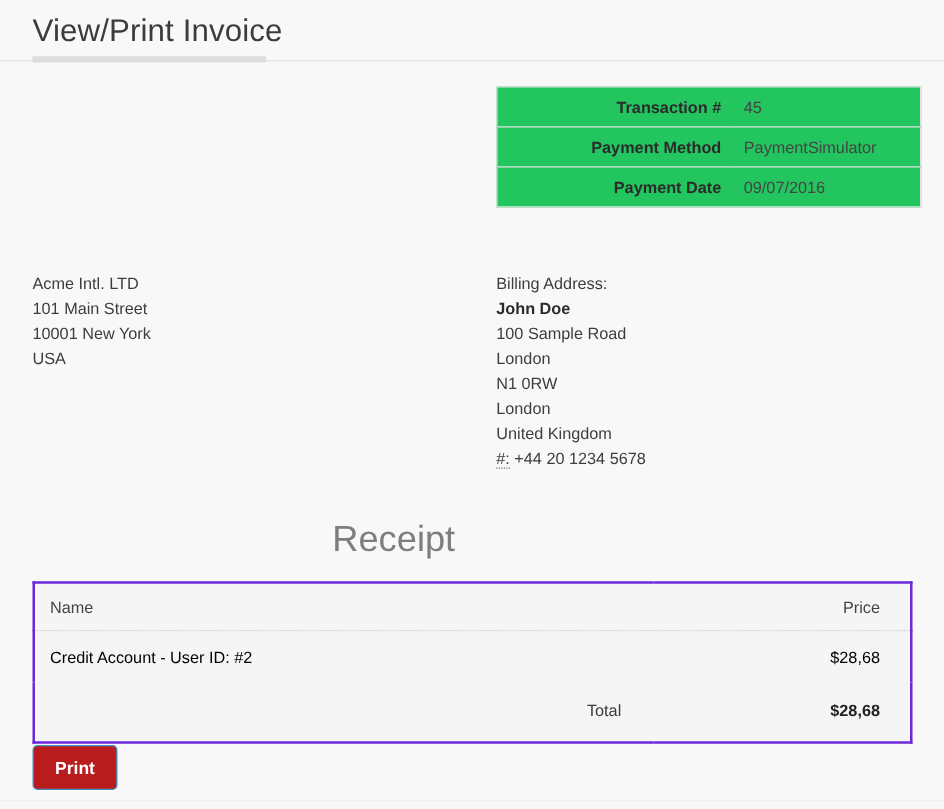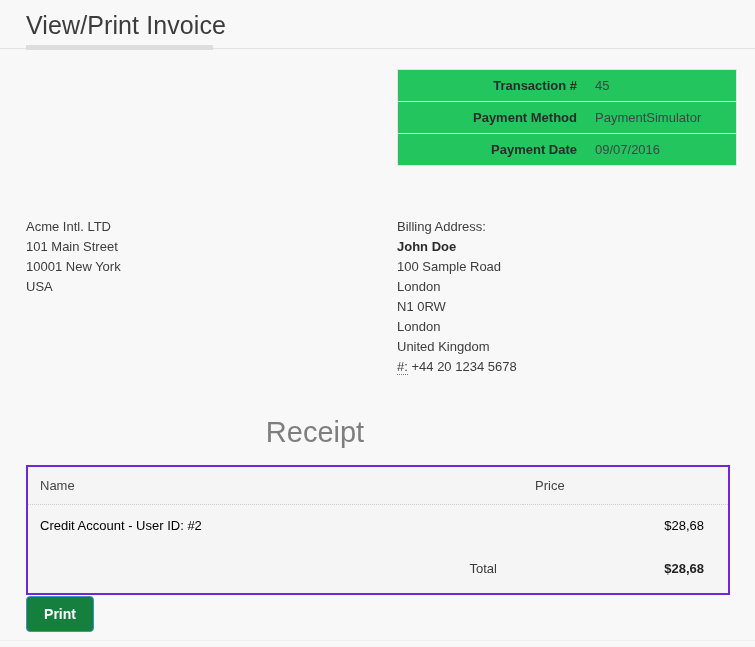--- a/index.html
+++ b/index.html
@@ -148,21 +148,21 @@
     font-size: 13px;
   }
   .receipt-table th {
     font-weight: normal;
     color: #444444;
     padding: 10px 10px 10px 12px;
     border-bottom: 1px dotted #cdcdcd;
     line-height: 17px;
   }
   .receipt-table th.col-name { text-align: left; }
-  .receipt-table th.col-price { text-align: left; padding-right: 24px; }
+  .receipt-table th.col-price { text-align: right; padding-right: 24px; }
 
   .receipt-table td {
     color: #000000;
     padding: 12px 10px 12px 12px;
     line-height: 17px;
     border: none;
   }
   .receipt-table td.cell-name { text-align: left; }
   .receipt-table td.cell-price { text-align: right; padding-right: 24px; white-space: nowrap; }
   .receipt-table tr.total-row td {
@@ -182,21 +182,21 @@
     white-space: nowrap;
   }
 
   
   .print-button {
     position: absolute;
     left: 26px;
     top: 596px;
     min-width: 68px;
     padding: 8px 16px;
-    background: #15803d;
+    background: #b91c1c;
     border: 1px solid #3f91c6;
     border-radius: 4px;
     color: #ffffff;
     font-family: "Liberation Sans", sans-serif;
     font-size: 14px;
     font-weight: bold;
     line-height: 18px;
     text-align: center;
     cursor: pointer;
   }

